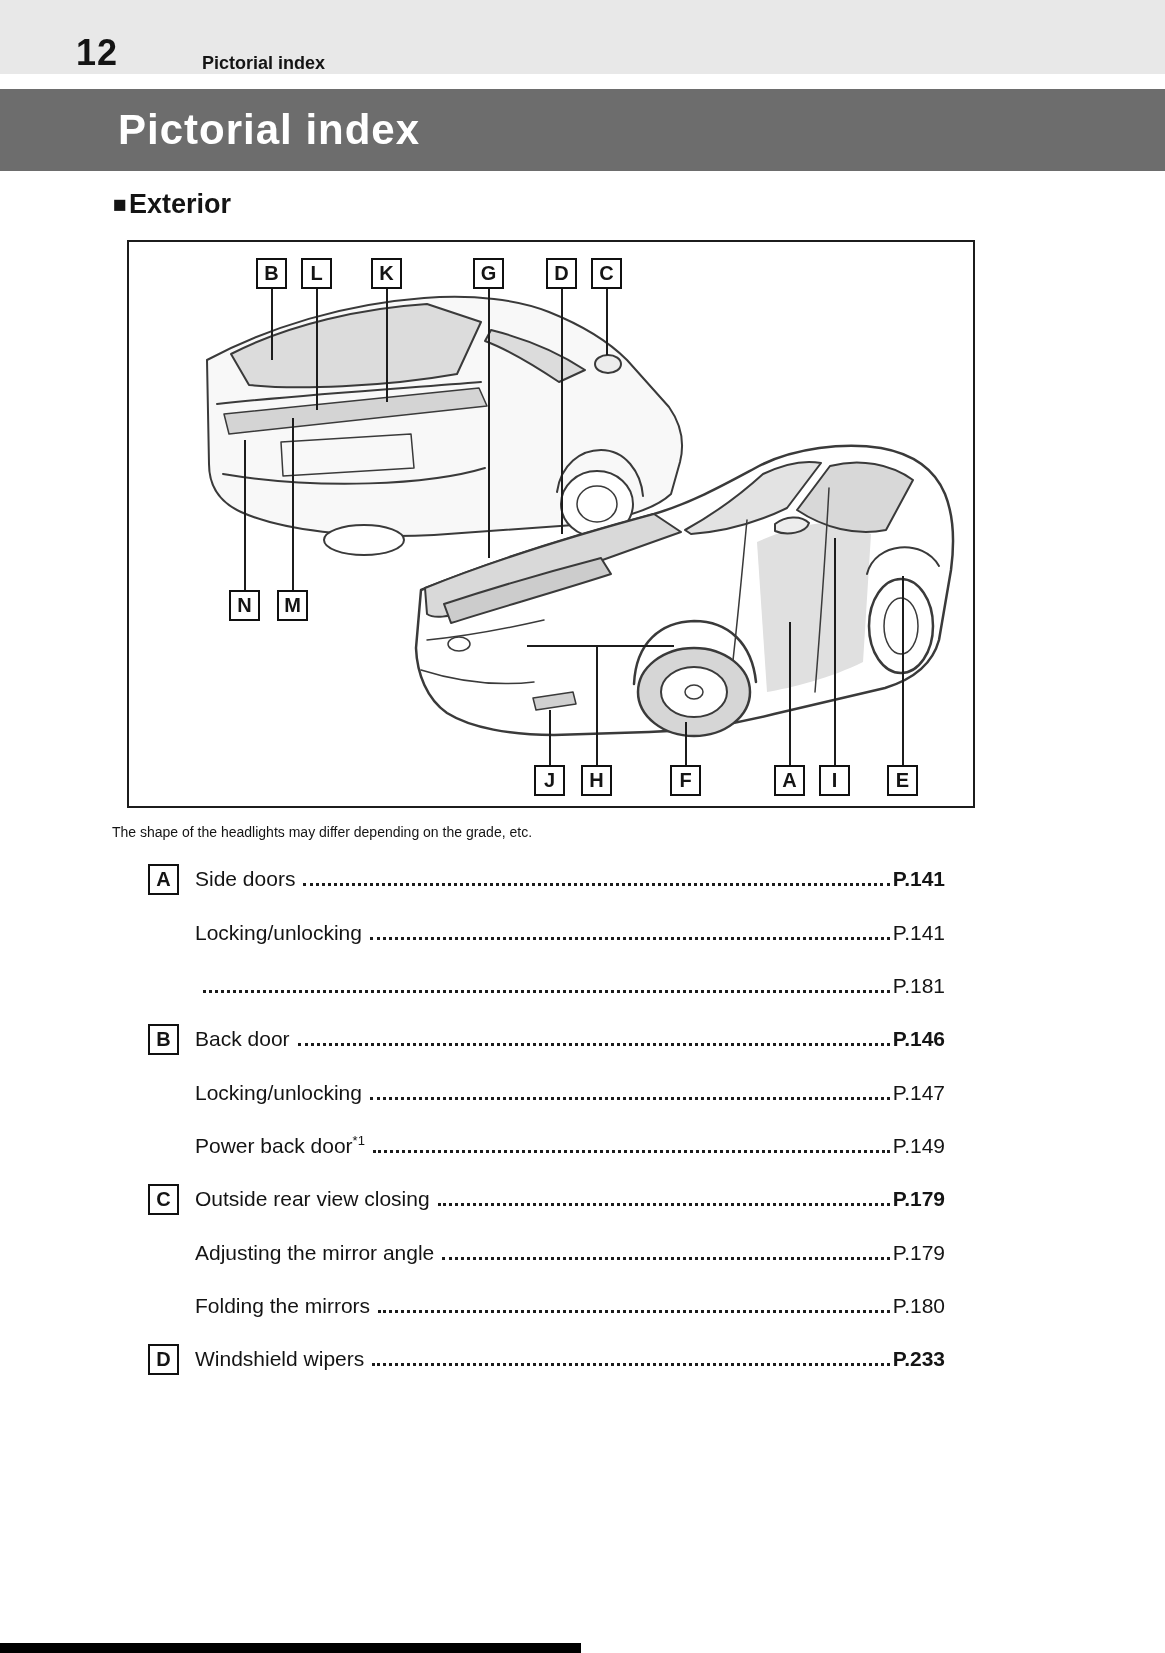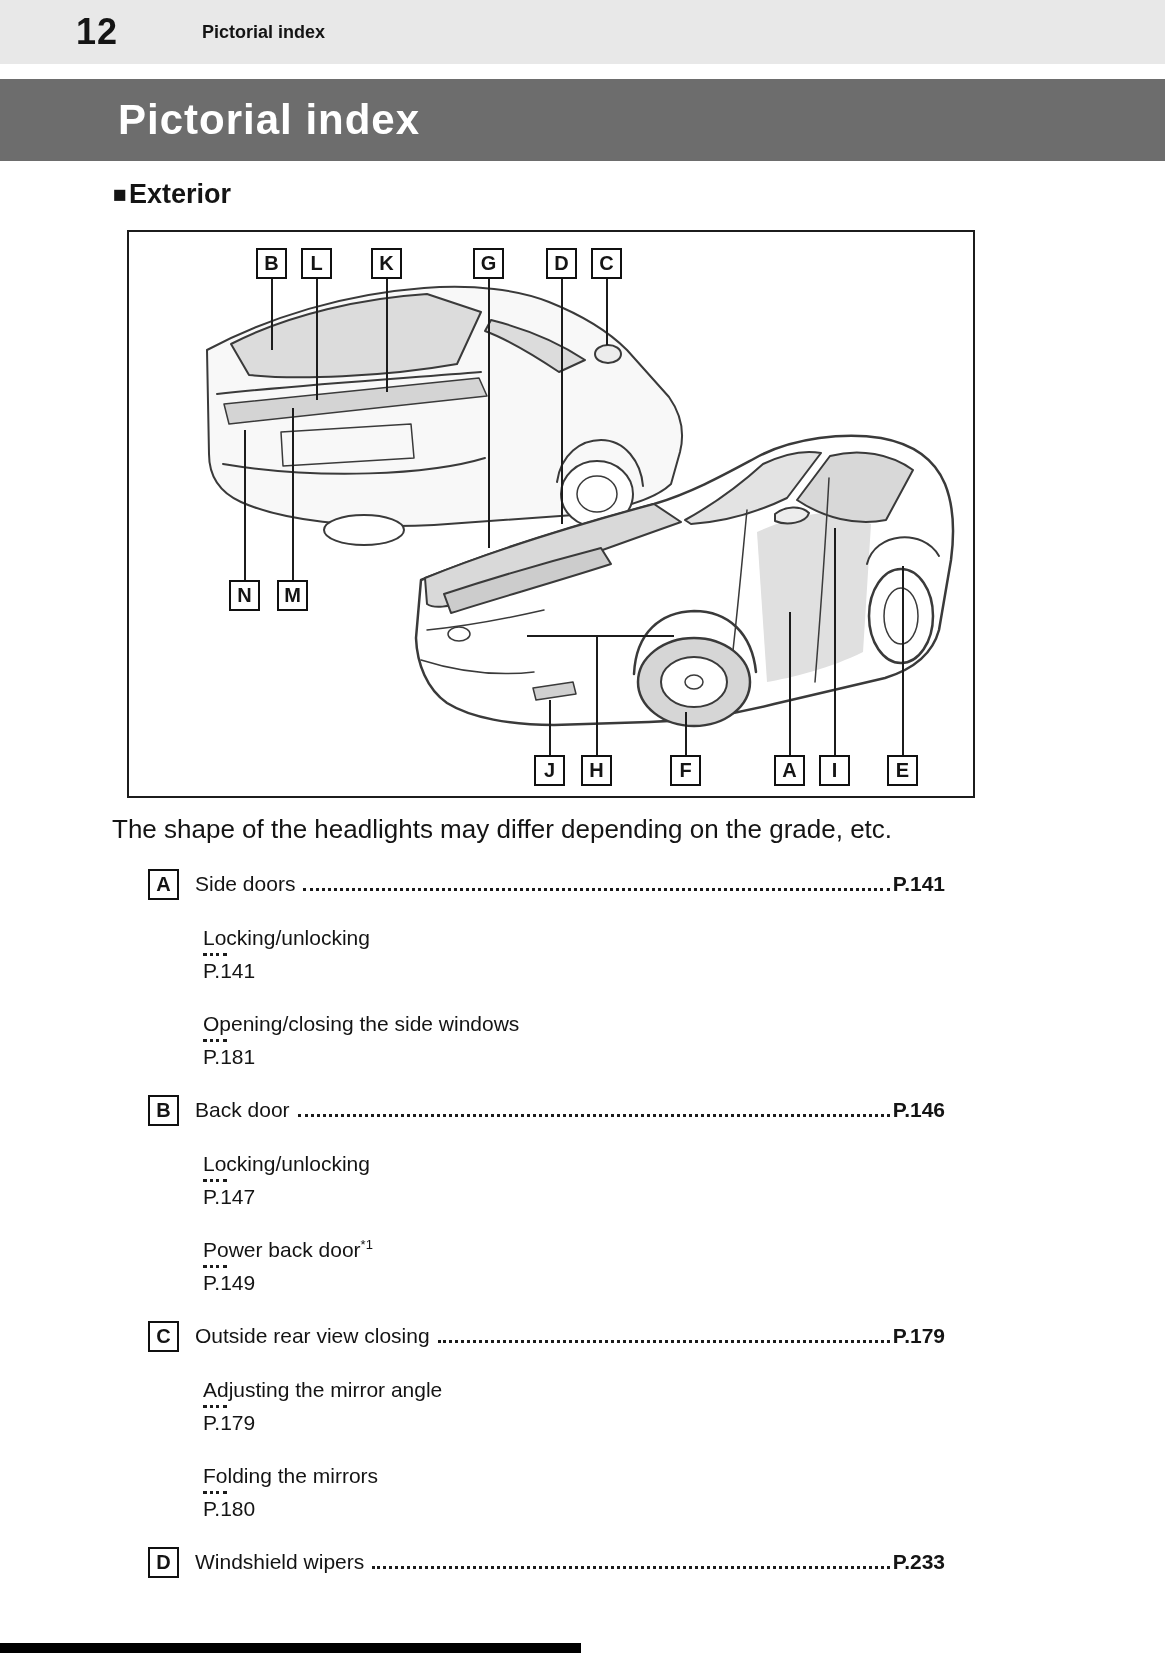--- a/index.html
+++ b/index.html
@@ -4,52 +4,52 @@
 <style>
   * { box-sizing: border-box; }
   html,body { margin:0; padding:0; }
   body {
     width:1165px; height:1653px; position:relative; background:#ffffff;
     font-family:"Liberation Sans","DejaVu Sans",sans-serif; color:#141414;
     overflow:hidden;
   }
 
   
-  .page-header { height:64px; background:#e8e8e8; display:flex; align-items:center; }
+  .page-header { height:74px; background:#e8e8e8; display:flex; align-items:flex-end; }
   .page-number { font-size:36px; font-weight:700; margin-left:76px; letter-spacing:1px; }
   .header-section-title { font-size:18px; font-weight:700; margin-left:84px; }
 
   
   .title-banner { margin-top:15px; height:82px; background:#6d6d6d; display:flex; align-items:center; }
   .title-banner .t { color:#ffffff; font-size:42px; font-weight:700; margin-left:118px; letter-spacing:1px; }
 
   
   .section-heading { margin:18px 0 0 113px; display:flex; align-items:center; font-weight:700; font-size:27px; }
   .section-heading .marker { font-size:23px; margin-right:2px; }
 
   
   .diagram-frame { position:relative; margin:20px 0 0 127px; width:848px; height:568px; border:2px solid #1c1c1c; background:#fff; }
   .diagram-frame svg { position:absolute; left:0; top:0; }
   .dlabel {
     position:absolute; width:31px; height:31px; background:#ffffff; border:2.5px solid #101010;
     display:flex; align-items:center; justify-content:center; font-size:20px; font-weight:700; z-index:2;
   }
 
-  .caption { margin:16px 7px 0 112px; font-size:26px; }
+  .caption { margin:16px 7px 0 112px; font-size:14px; }
 
   
   .index-list { margin:24px 0 0 148px; width:797px; }
   .row { display:flex; align-items:baseline; line-height:30px; margin-bottom:23px; font-size:21px; }
   .letter-box {
     flex:0 0 auto; width:31px; height:31px; border:2.5px solid #101010; text-align:center;
     line-height:27px; font-weight:700; font-size:20px; margin-right:16px; display:inline-block; background:#fff;
   }
   .main-row .title { font-weight:400; }
   .main-row .page { font-weight:700; }
-  .sub-row { padding-left:47px;flex-direction:column; }
+  .sub-row { padding-left:47px; }
   .leader { flex:1 1 auto; min-width:24px; height:0; border-bottom:3px dotted #1b1b1b; margin:0 3px 0 8px; }
   .page { flex:0 0 auto; }
   sup { font-size:13px; line-height:0; }
 
   .footer-bar { position:absolute; left:0; bottom:0; width:581px; height:10px; background:#000; }
 </style>
 </head>
 <body>
 
 <div class="page-header">
@@ -148,21 +148,20 @@
     <span class="title">Side doors</span>
     <span class="leader"></span>
     <span class="page">P.141</span>
   </div>
   <div class="row sub-row">
     <span>Locking/unlocking</span>
     <span class="leader"></span>
     <span class="page">P.141</span>
   </div>
   <div class="row sub-row">
-    <span>Opening/closing the side windows</span>
     <span class="leader"></span>
     <span class="page">P.181</span>
   </div>
 
   <div class="row main-row">
     <span class="letter-box">B</span>
     <span class="title">Back door</span>
     <span class="leader"></span>
     <span class="page">P.146</span>
   </div>

